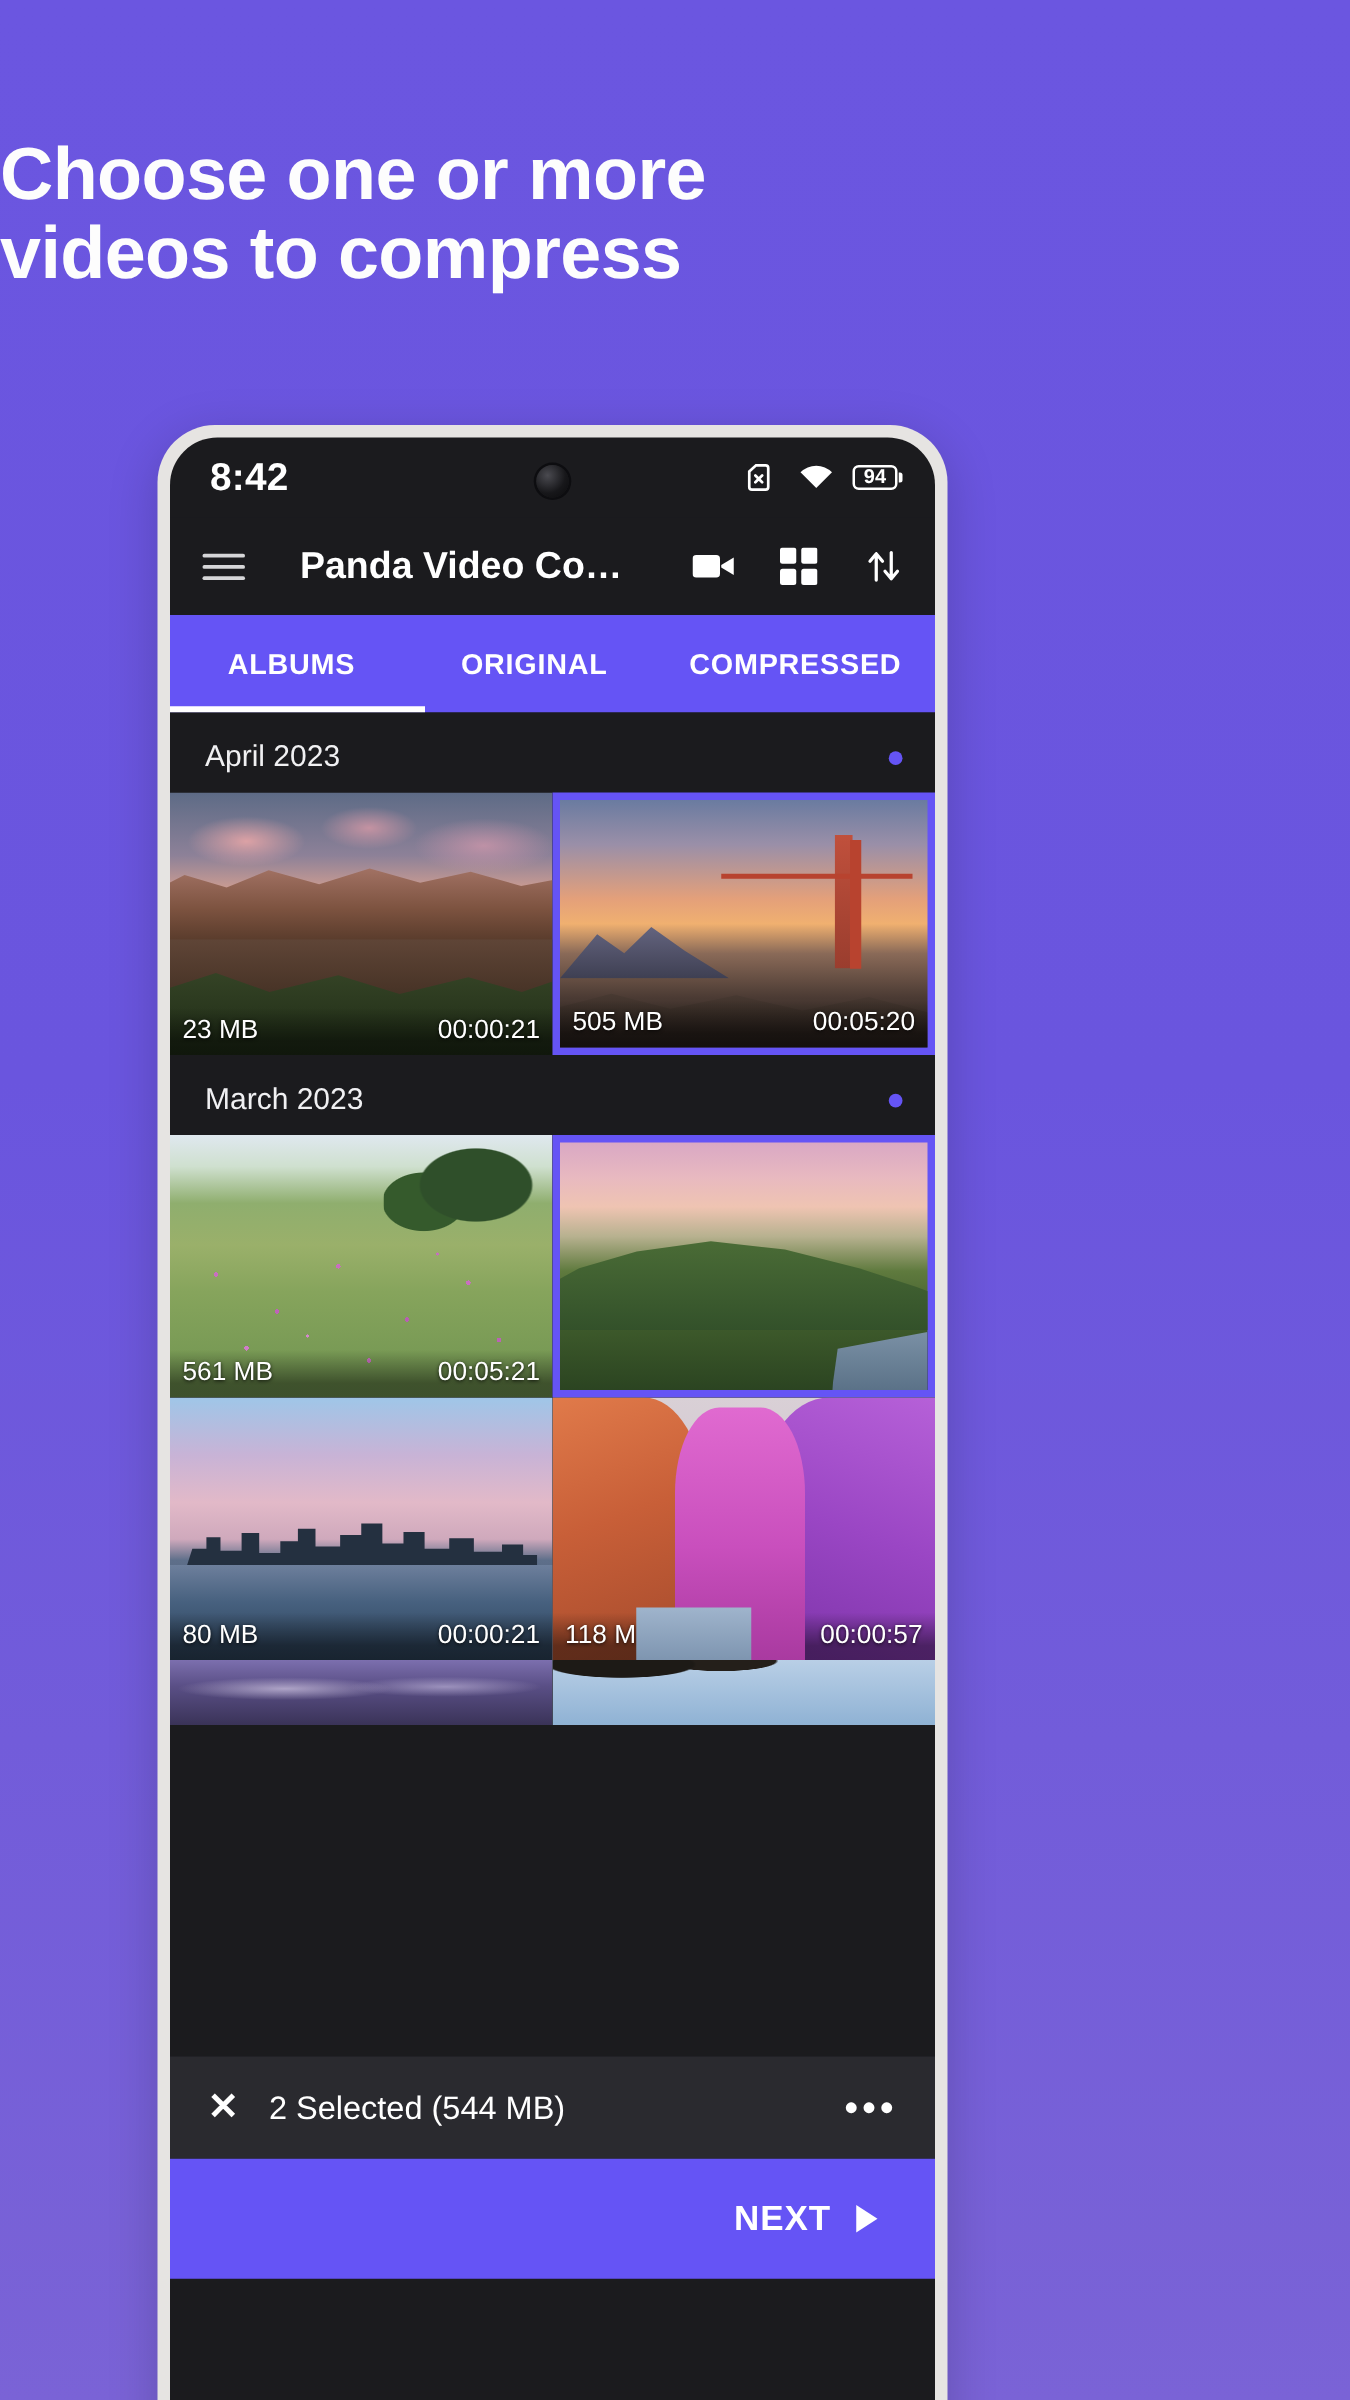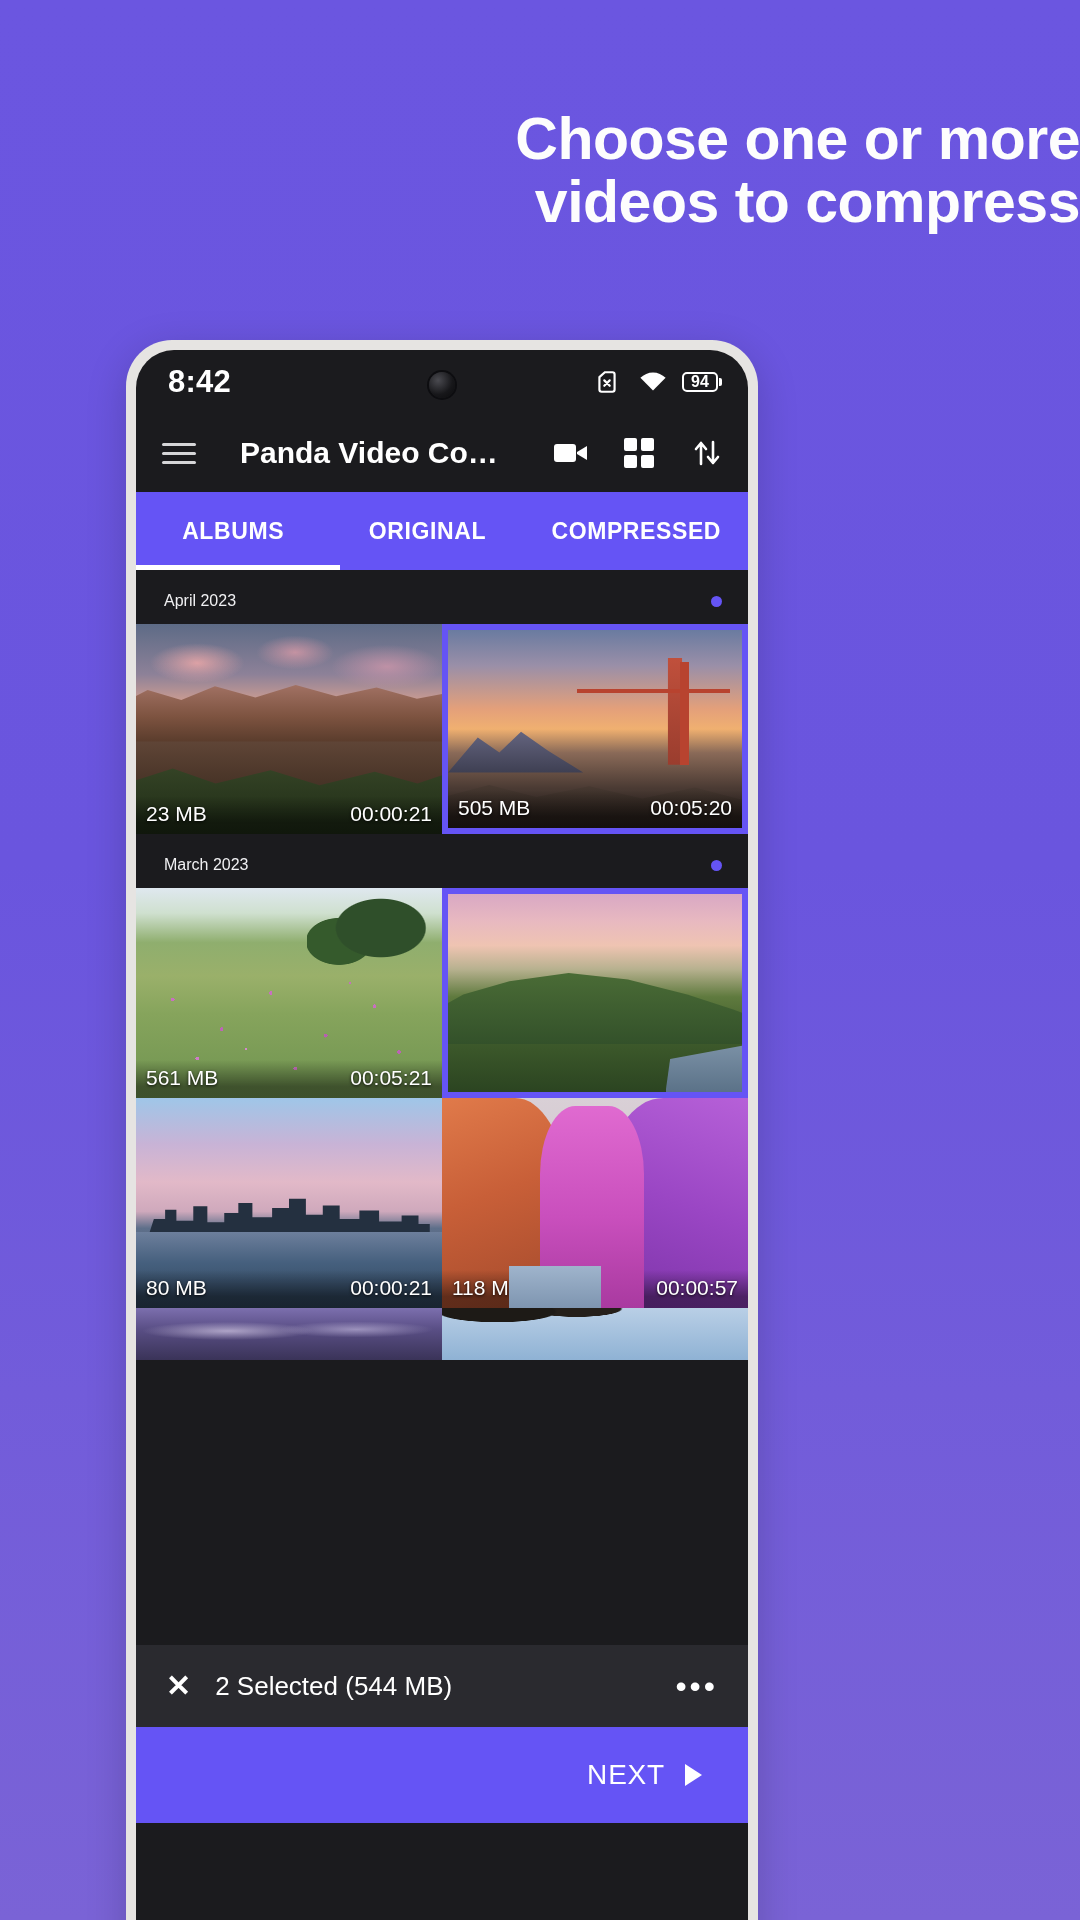--- a/index.html
+++ b/index.html
@@ -10,21 +10,21 @@
   }
   body {
     background: linear-gradient(180deg, #6b56e0 0%, #6a55de 45%, #7a63d6 100%);
     position: relative;
   }
 
   
   .headline {
     position: absolute;
     top: 108px; left: 0; width: 1080px;
-    text-align: right;
+    text-align: left;
     color: #fdfdfd;
     font-size: 59px;
     font-weight: bold;
     line-height: 1.07;
     letter-spacing: -0.5px;
   }
   .headline .l2 { display: block; }
 
   
   .phone {
@@ -119,21 +119,21 @@
   .content {
     background: #1b1b1e;
     height: 1075px;
     position: relative;
     overflow: hidden;
   }
   .section-head {
     display: flex; align-items: center; justify-content: space-between;
     padding: 22px 26px 14px 28px;
   }
-  .section-title { color: #f0f0f2; font-size: 16px; }
+  .section-title { color: #f0f0f2; font-size: 24px; }
   .section-dot { width: 11px; height: 11px; border-radius: 50%; background: #6554f5; }
 
   .grid { display: flex; flex-wrap: wrap; }
   .cell {
     width: 50%; height: 210px; position: relative; overflow: hidden; padding-left: 12px;
   }
   .thumb { position: absolute; inset: 0; }
   .cell.selected .thumb { inset: 6px; }
   .cell.selected { background: #6554f5; }
 
@@ -275,21 +275,21 @@
   .sel-close { color:#fff; font-size: 30px; font-weight: bold; line-height: 1; }
   .sel-text { color: #fff; font-size: 26px; margin-left: 24px; }
   .sel-more { margin-left: auto; color: #fff; font-size: 32px; letter-spacing: 3px; line-height: 1; }
 
   
   .nextbar {
     height: 96px; background: #6554f5;
     display: flex; align-items: center; justify-content: flex-end;
     padding-right: 46px; gap: 20px;
   }
-  .next-label { color:#fff; font-size: 28px; font-weight: normal; letter-spacing: .8px; text-align: right; }
+  .next-label { color:#fff; font-size: 28px; font-weight: bold; letter-spacing: .8px; text-align: right; }
   .next-arrow {
     width: 0; height: 0;
     border-left: 17px solid #fff;
     border-top: 11px solid transparent;
     border-bottom: 11px solid transparent;
   }
 </style>
 </head>
 <body>
 

